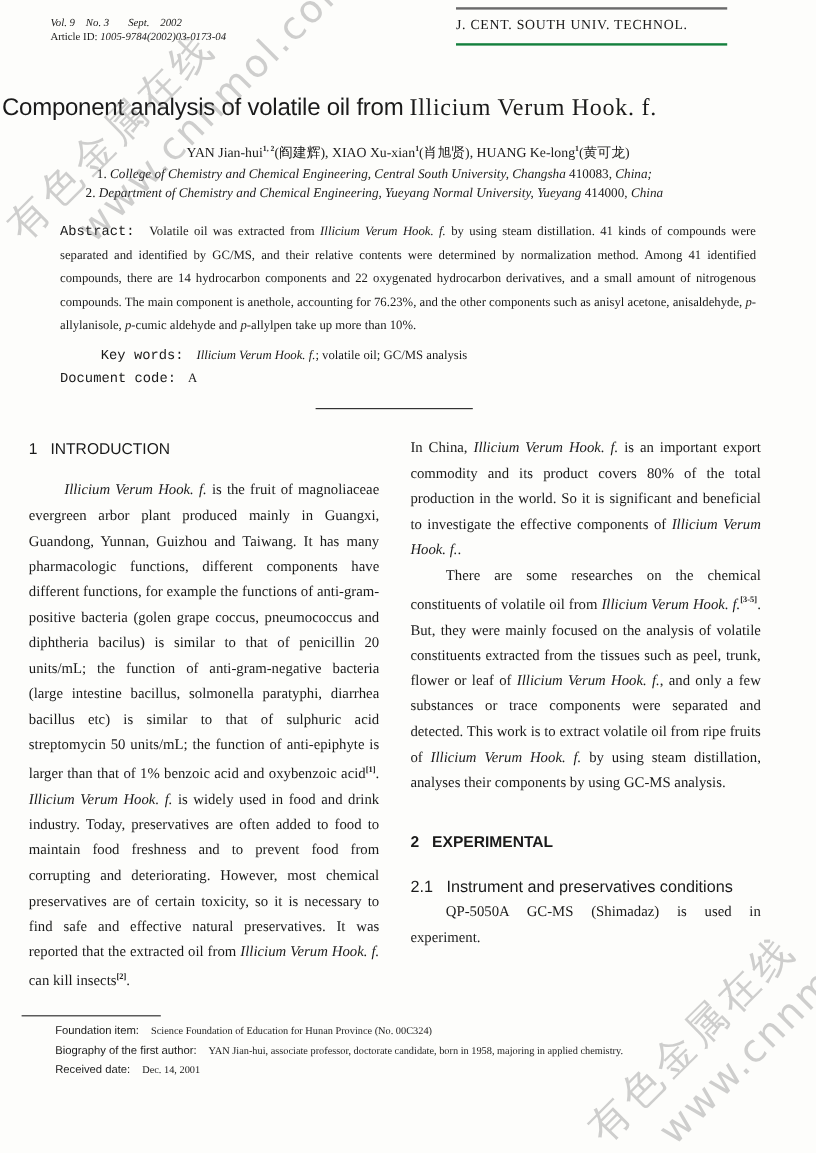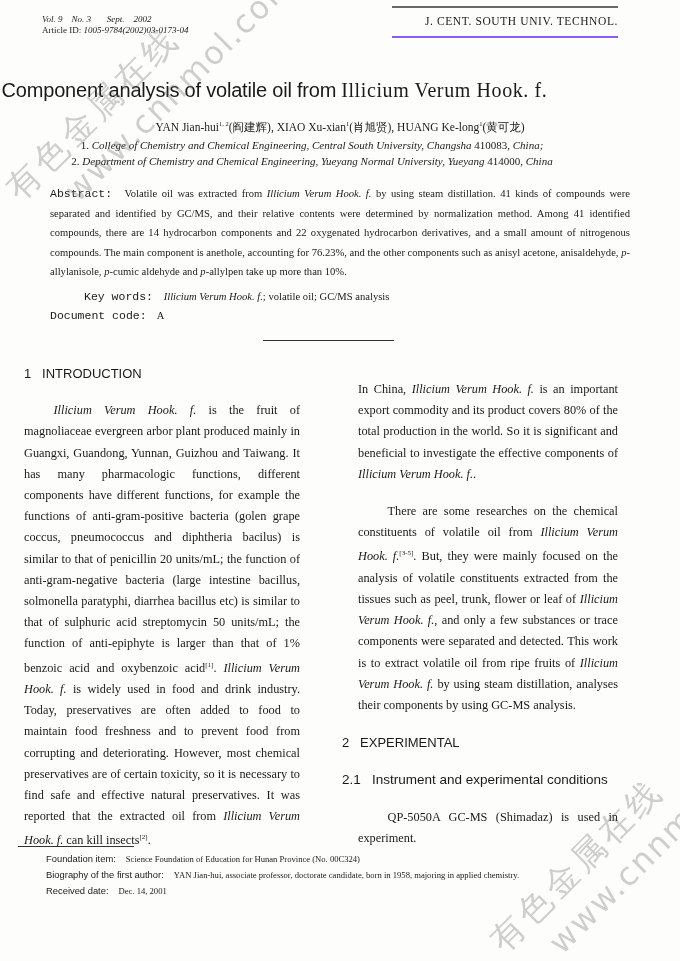--- a/index.html
+++ b/index.html
@@ -5,56 +5,56 @@
   html, body { margin:0; padding:0; }
   body {
     width:680px; height:961px; overflow:hidden; position:relative;
     background:#fdfdfb; color:#1a1a1a;
     font-family:"Liberation Serif", serif;
   }
   .abs { position:absolute; }
   .meta { left:42px; font-size:9px; font-style:italic; line-height:11px; }
   .meta .up { font-style:normal; }
   .journal {
-    left:392px; top:6px; width:226px; height:28px;
-    border-top:2px solid #6a6a6a; border-bottom:2px solid #8b5cf6;
-    font-size:11.5px; letter-spacing:0.6px; line-height:26px; text-align:right;
+    left:380px; top:6px; width:226px; height:28px;
+    border-top:2px solid #6a6a6a; border-bottom:2px solid #15803d;
+    font-size:11.5px; letter-spacing:0.6px; line-height:26px; text-align:left;
   }
   .title {
     left:0; width:549px; top:79px; text-align:center; font-size:20px; white-space:nowrap;
   }
   .title .sans { font-family:"Liberation Sans", sans-serif; letter-spacing:-0.2px; }
   .title .ser { font-family:"Liberation Serif", serif; letter-spacing:0.6px; }
   .authors { left:0; width:680px; top:120px; text-align:center; font-size:11.5px; }
   .authors sup { font-size:6.5px; }
   .aff { left:0; width:624px; text-align:center; font-size:11px; font-style:italic; white-space:nowrap; }
   .aff .n { font-style:normal; }
   .abstract {
     left:50px; top:184px; width:580px; font-size:10.6px; line-height:19.6px;
     text-align:justify;
   }
   .lbl { font-family:Liberation Mono, monospace; font-size:11.5px; margin-right:8px; }
   .kw { left:50px; width:580px; font-size:10.6px; line-height:18px; }
   .divider-short { left:263px; top:340px; width:131px; height:0; border-top:1.5px solid #333; }
   .col { font-size:12.3px; line-height:21.2px; text-align:justify; }
-  .col p { margin:16px; }
+  .col p { margin:0; }
   .indent { text-indent:2.4em; }
   i { font-style:italic; }
   .h1 { font-family:"Liberation Sans", sans-serif; font-size:13px; }
   .h2 { font-family:"Liberation Sans", sans-serif; font-size:13.5px; }
   .fn-rule { left:18px; top:846px; width:116px; border-top:1px solid #333; }
   .fn { left:46px; font-size:8.6px; white-space:nowrap; }
   .fn .fl { font-family:"Liberation Sans", sans-serif; font-size:9.4px; margin-right:10px; }
   .wm {
     position:absolute; color:rgba(110,110,110,0.32); font-family:"DejaVu Sans", sans-serif;
     transform-origin:left top; white-space:nowrap; pointer-events:none;
   }
   .wm .cn { font-size:34px; letter-spacing:4px; display:block; }
   .wm .en { font-size:32px; letter-spacing:2px; display:block; margin-left:40px; }
-  sup { font-size:7px; }
+  sup { font-size:7px;font-weight:bold; }
 </style>
 </head>
 <body>
 
 <div class="abs meta" style="top:14px;">
   <span>Vol. 9</span>&nbsp;&nbsp;&nbsp;
   <span>No. 3</span>&nbsp;&nbsp;&nbsp;&nbsp;&nbsp;&nbsp;
   <span>Sept.</span>&nbsp;&nbsp;&nbsp;
   <span>2002</span>
 </div>
@@ -128,25 +128,25 @@
     <span>is an important export commodity and its product covers 80% of the total production in the world. So it is significant and beneficial to investigate the effective components of</span>
     <i>Illicium Verum Hook. f.</i><span>.</span>
   </p>
   <p class="indent">
     <span>There are some researches on the chemical constituents of volatile oil from</span>
     <i>Illicium Verum Hook. f.</i><sup>[3-5]</sup><span>. But, they were mainly focused on the analysis of volatile constituents extracted from the tissues such as peel, trunk, flower or leaf of</span>
     <i>Illicium Verum Hook. f.</i><span>, and only a few substances or trace components were separated and detected. This work is to extract volatile oil from ripe fruits of</span>
     <i>Illicium Verum Hook. f.</i>
     <span>by using steam distillation, analyses their components by using GC-MS analysis.</span>
   </p>
-  <div class="h1" style="margin-top:13px; margin-bottom:16px;">
+  <div class="h1" style="margin-top:28px; margin-bottom:16px;font-weight:bold;">
     <span>2</span>&nbsp;&nbsp;&nbsp;<span>EXPERIMENTAL</span>
   </div>
   <div class="h2">
-    <span>2.1</span>&nbsp;&nbsp;&nbsp;<span>Instrument and experimental conditions</span>
+    <span>2.1</span>&nbsp;&nbsp;&nbsp;<span>Instrument and preservatives conditions</span>
   </div>
   <p class="indent">QP-5050A GC-MS (Shimadaz) is used in experiment.</p>
 </div>
 
 <div class="abs fn-rule"></div>
 <div class="abs fn" style="top:853px;">
   <span class="fl">Foundation item:</span><span>Science Foundation of Education for Hunan Province (No. 00C324)</span>
 </div>
 <div class="abs fn" style="top:869px;">
   <span class="fl">Biography of the first author:</span><span>YAN Jian-hui, associate professor, doctorate candidate, born in 1958, majoring in applied chemistry.</span>

